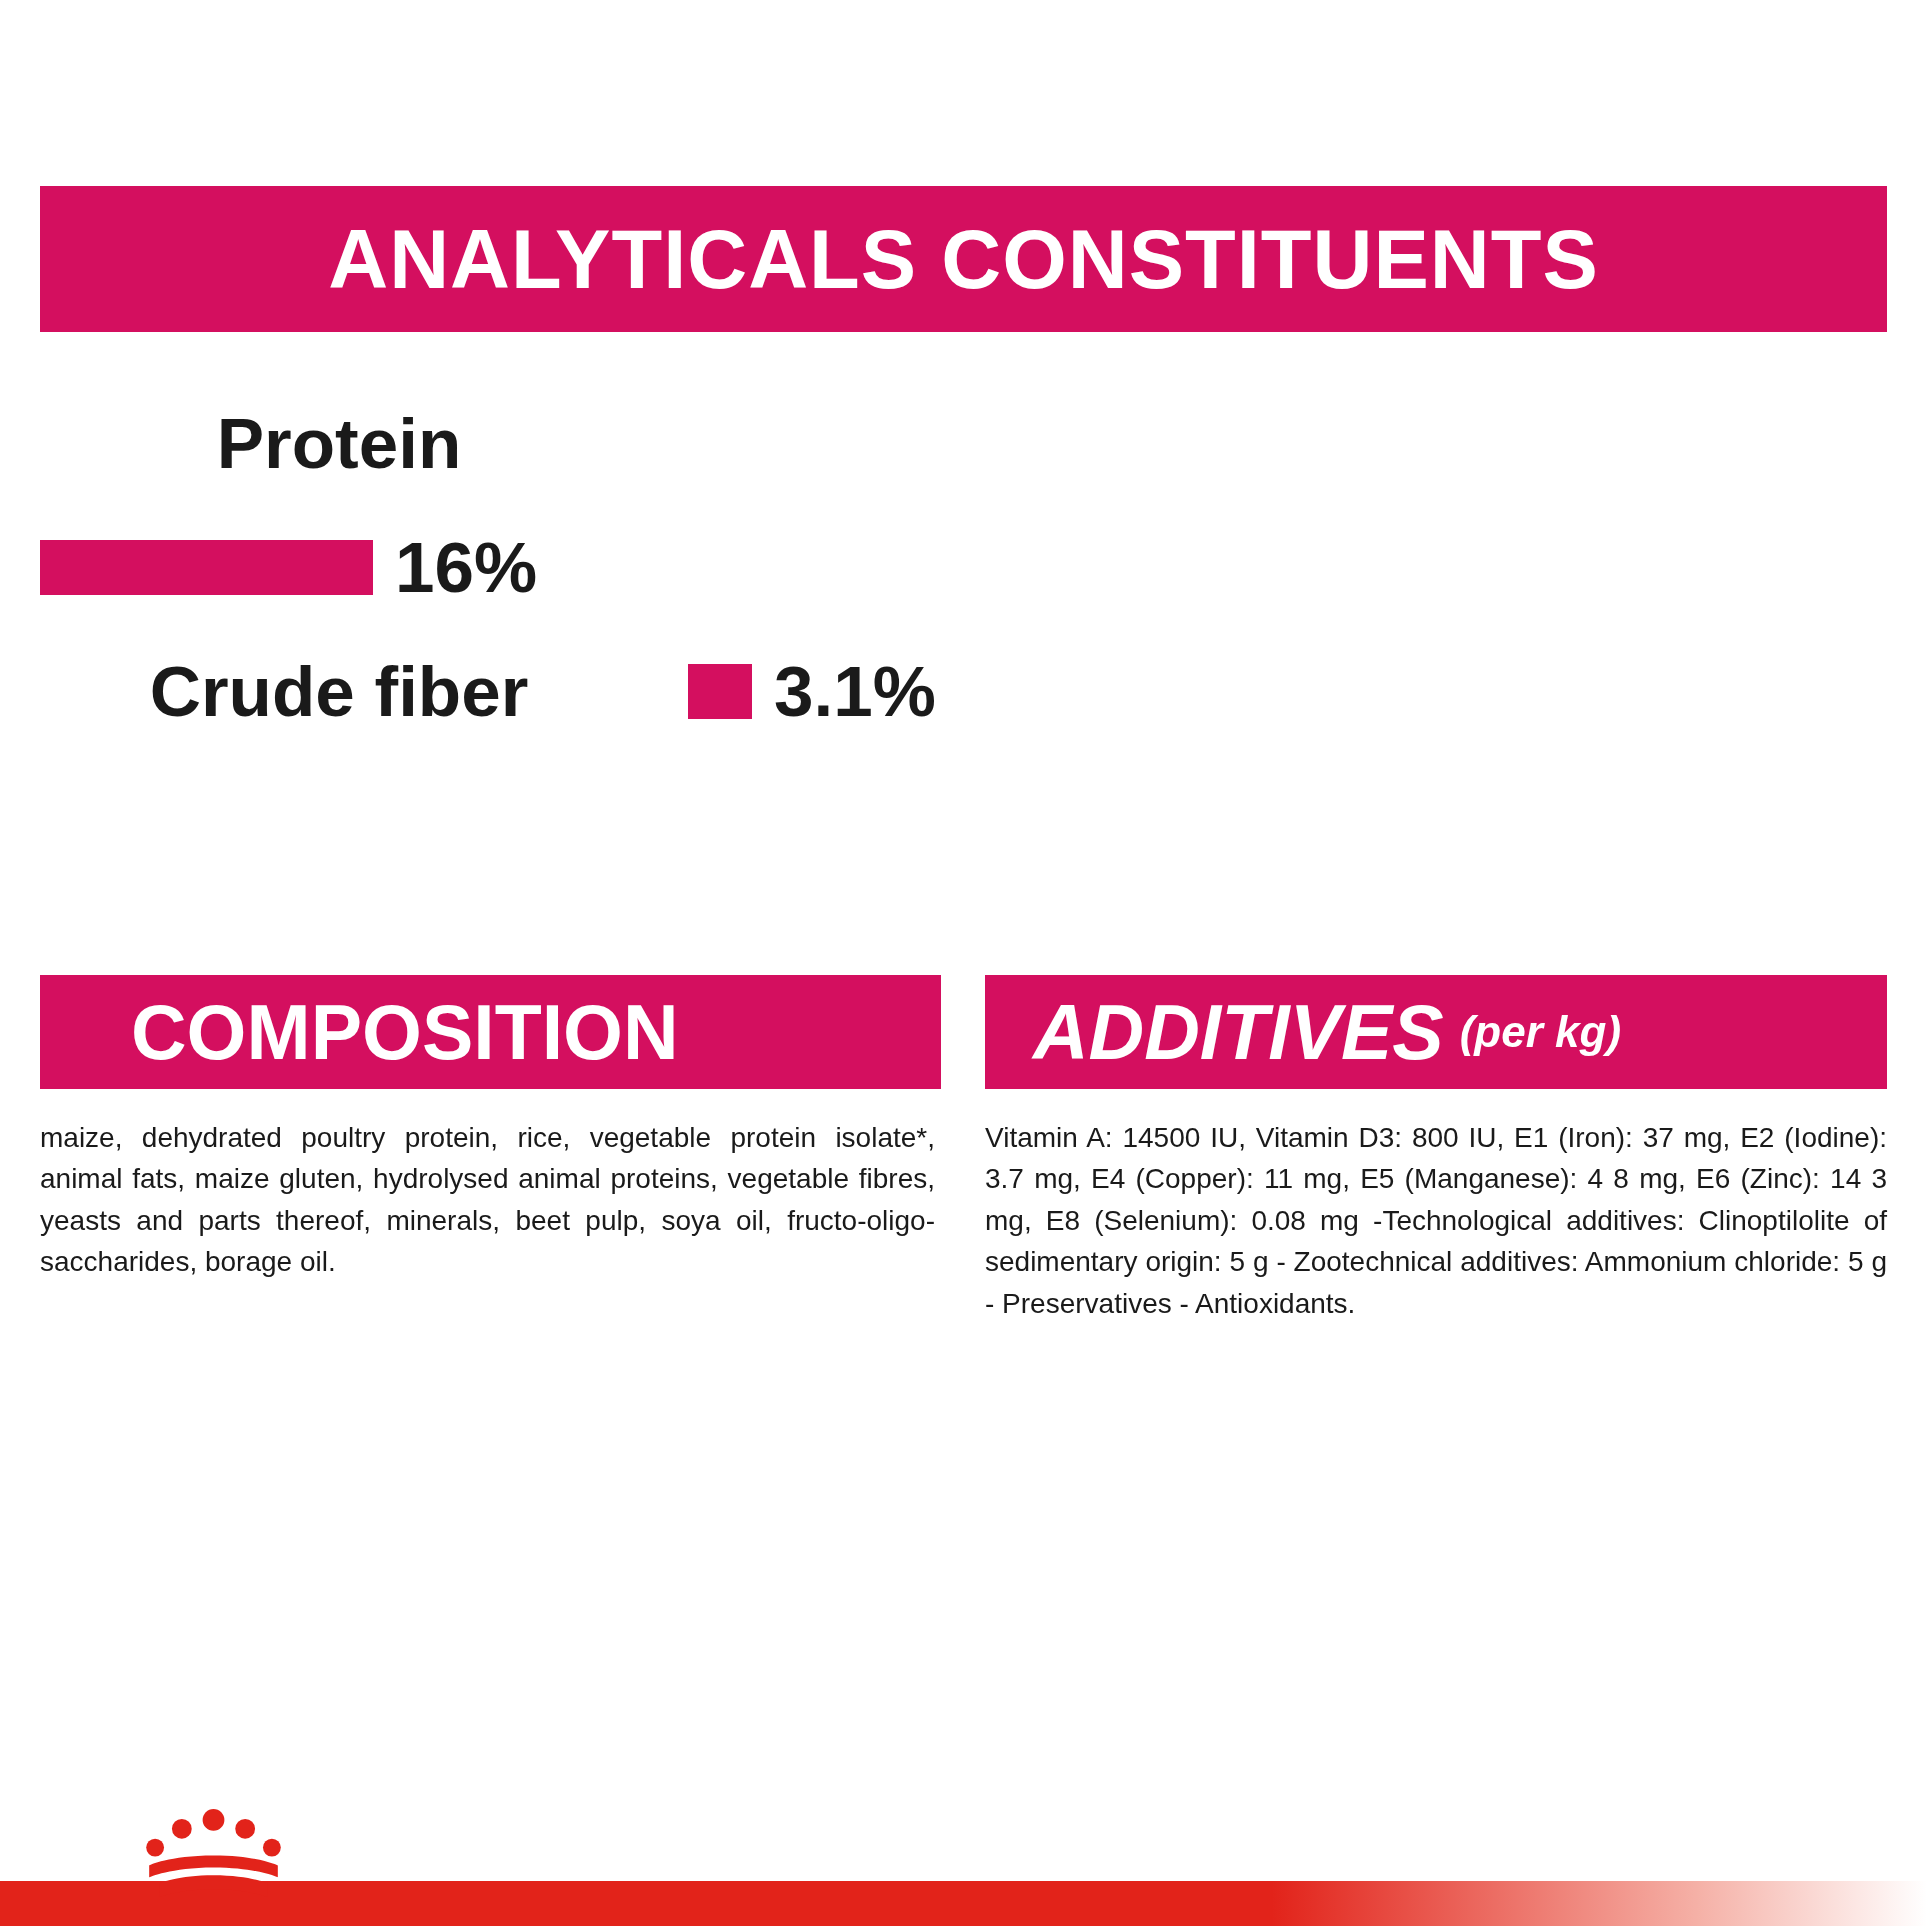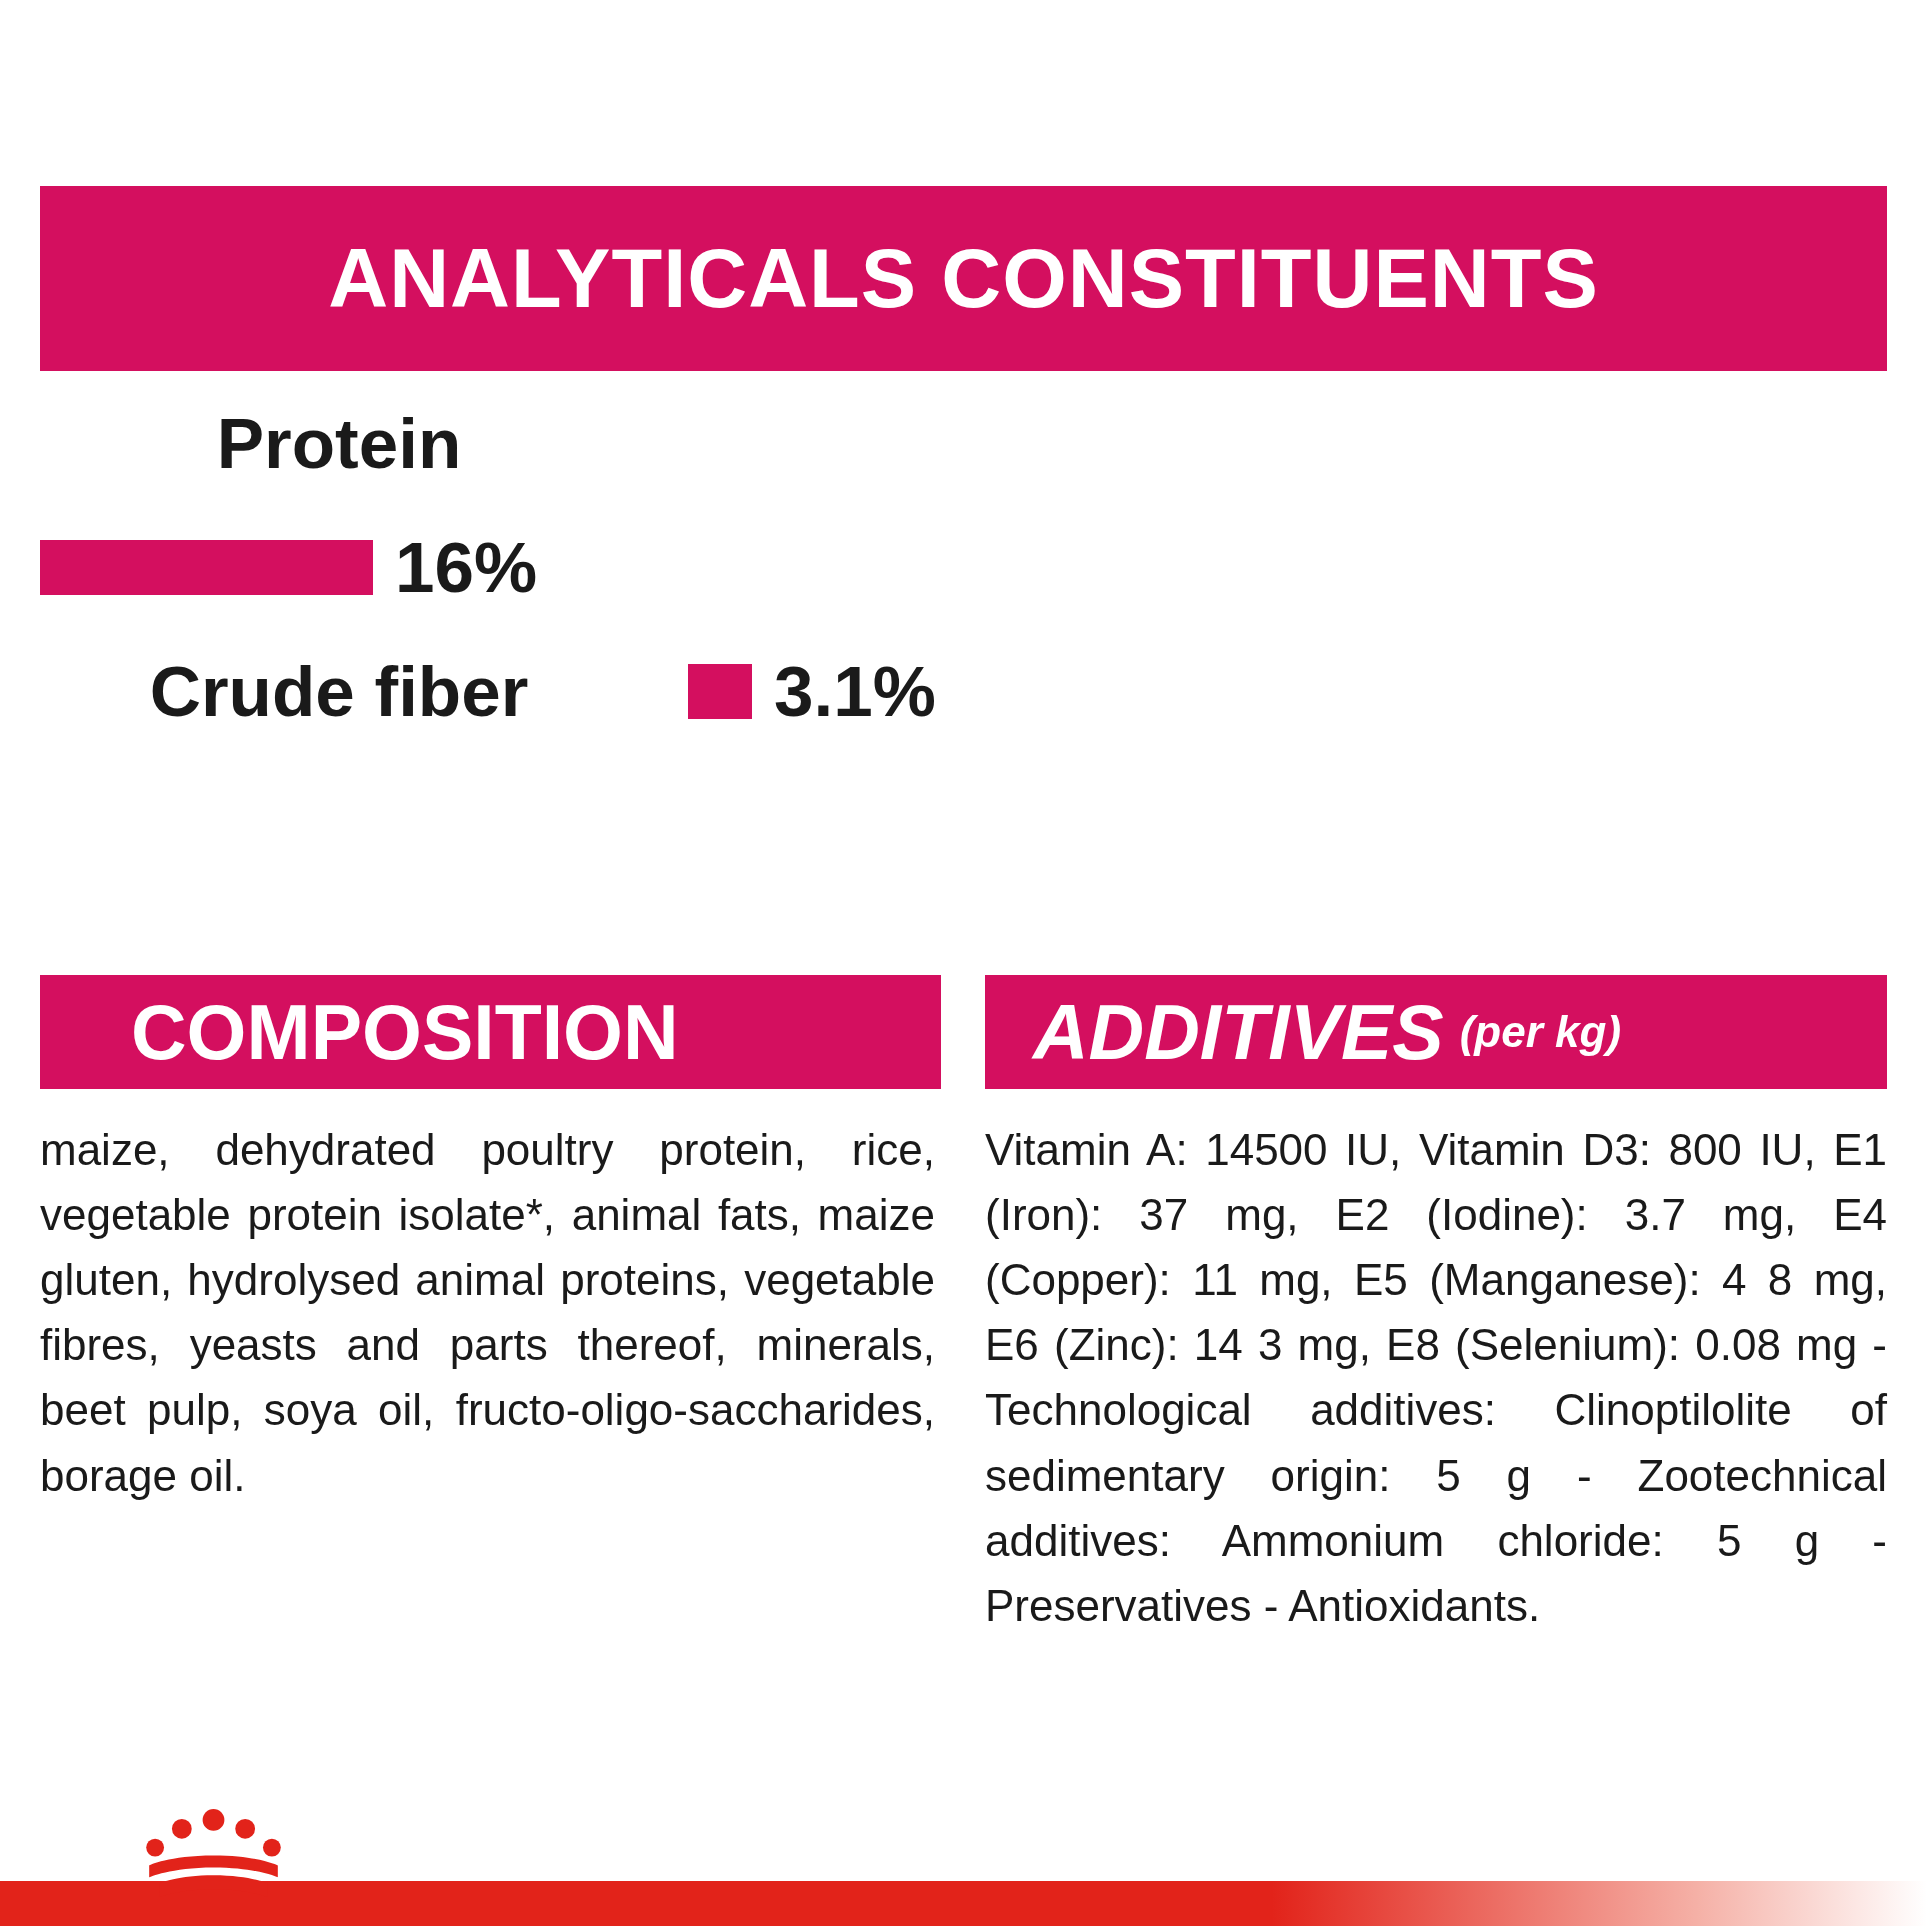--- a/index.html
+++ b/index.html
@@ -24,21 +24,21 @@
   .band {
     position: absolute;
     background: #d40f5f;
     display: flex;
     align-items: center;
   }
   #analyticals-band {
     left: 40px;
     top: 186px;
     width: 1847px;
-    height: 185px;
+    height: 146px;
     justify-content: center;
   }
   #analyticals-band .band-title {
     color: #ffffff;
     font-size: 83px;
     font-weight: bold;
     letter-spacing: 1px;
     line-height: 1;
     white-space: nowrap;
   }
@@ -121,21 +121,21 @@
   .col-band .col-sub {
     color: #ffffff;
     font-size: 44px;
     font-weight: bold;
     line-height: 1;
     margin-left: 16px;
     white-space: nowrap;
   }
   .col-body {
     margin-top: 28px;
-    font-size: 44px;
+    font-size: 28px;
     line-height: 1.48;
     color: #1a1a1a;
     text-align: justify;
   }
   #composition-col .col-body {
     padding-right: 6px;
   }
 
   
   #footer {

